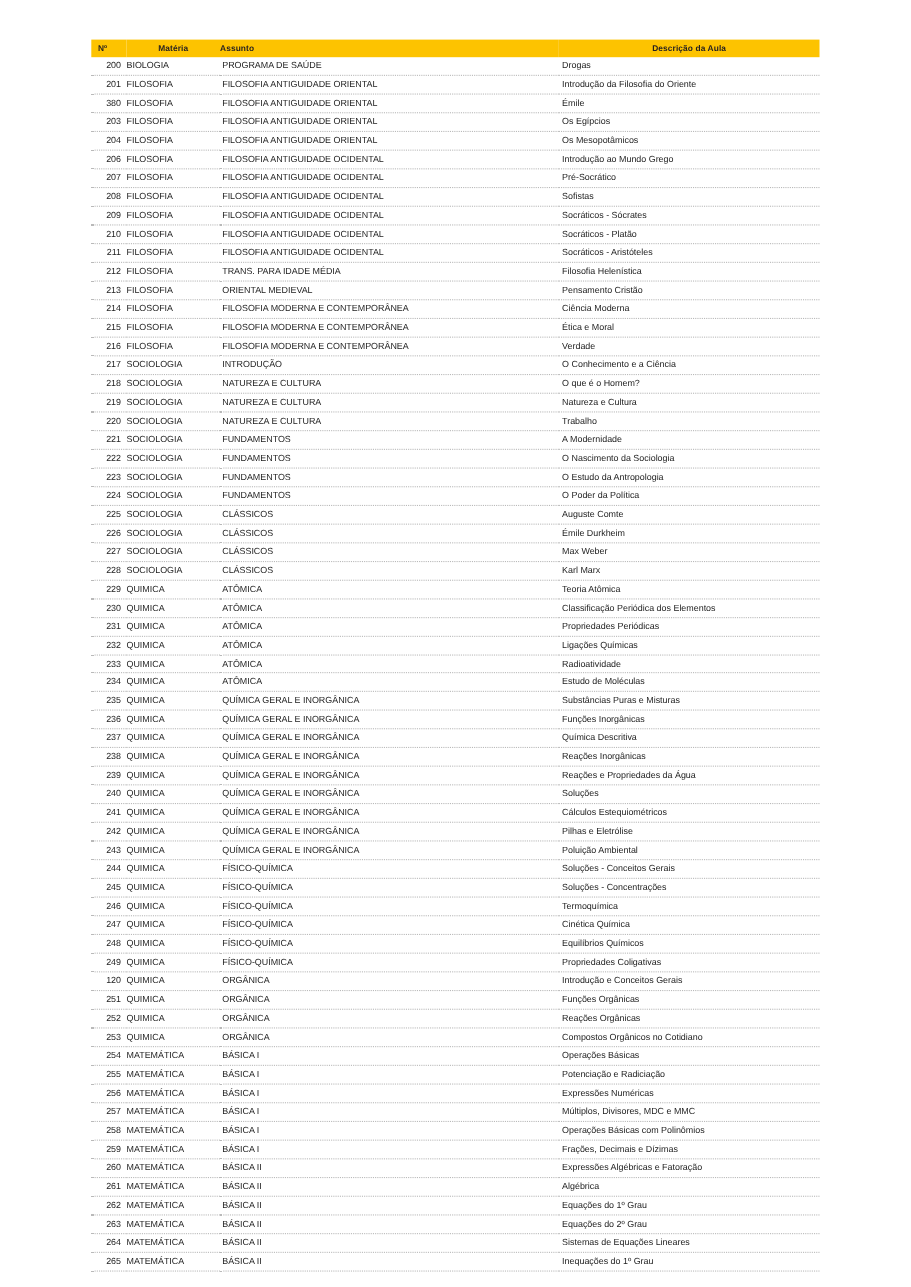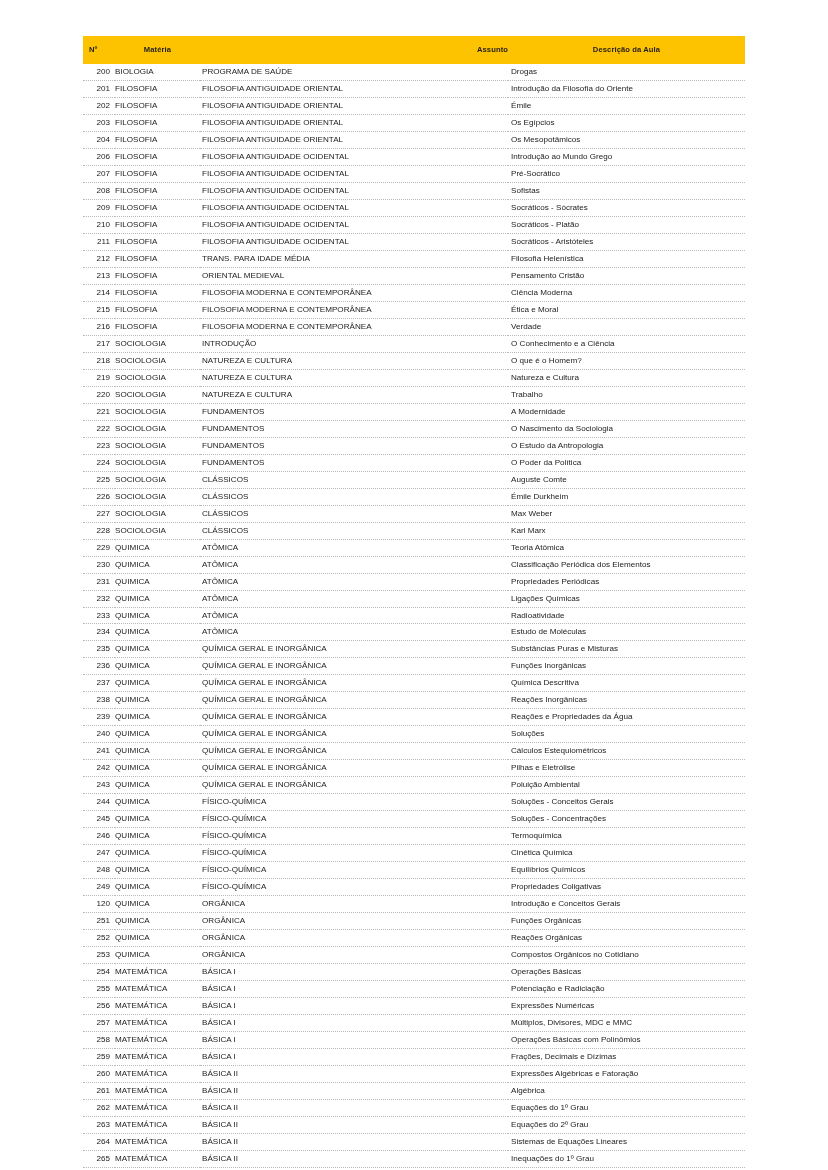--- a/index.html
+++ b/index.html
@@ -36,29 +36,29 @@
   table.lessons col.c-num   { width: 32px; }
   table.lessons col.c-mat   { width: 85px; }
   table.lessons col.c-ass   { width: 308px; }
   table.lessons col.c-desc  { width: 237px; }
 
   thead th {
     background: #FDC300;
     color: #231f20;
     font-size: 7.6px;
     font-weight: bold;
-    height: 28px;
+    height: 16px;
     padding: 0;
     line-height: 16px;
     letter-spacing: 0.1px;
     white-space: nowrap;
   }
   thead th.h-num  { text-align: left;  padding-left: 6px; }
   thead th.h-mat  { text-align: center; }
-  thead th.h-ass  { text-align: right; }
+  thead th.h-ass  { text-align: left; }
   thead th.h-desc { text-align: center; }
 
   tbody tr {
     height: 15.98px;
   }
   tbody td {
     font-size: 8.1px;
     line-height: 15.98px;
     height: 15.98px;
     padding: 0;
@@ -117,21 +117,21 @@
             <td class="t-ass">PROGRAMA DE SAÚDE</td>
             <td class="t-desc">Drogas</td>
           </tr>
           <tr>
             <td class="t-num">201</td>
             <td class="t-mat">FILOSOFIA</td>
             <td class="t-ass">FILOSOFIA ANTIGUIDADE ORIENTAL</td>
             <td class="t-desc">Introdução da Filosofia do Oriente</td>
           </tr>
           <tr>
-            <td class="t-num">202</td>
+            <td class="t-num">380</td>
             <td class="t-mat">FILOSOFIA</td>
             <td class="t-ass">FILOSOFIA ANTIGUIDADE ORIENTAL</td>
             <td class="t-desc">Émile</td>
           </tr>
           <tr>
             <td class="t-num">203</td>
             <td class="t-mat">FILOSOFIA</td>
             <td class="t-ass">FILOSOFIA ANTIGUIDADE ORIENTAL</td>
             <td class="t-desc">Os Egípcios</td>
           </tr>

